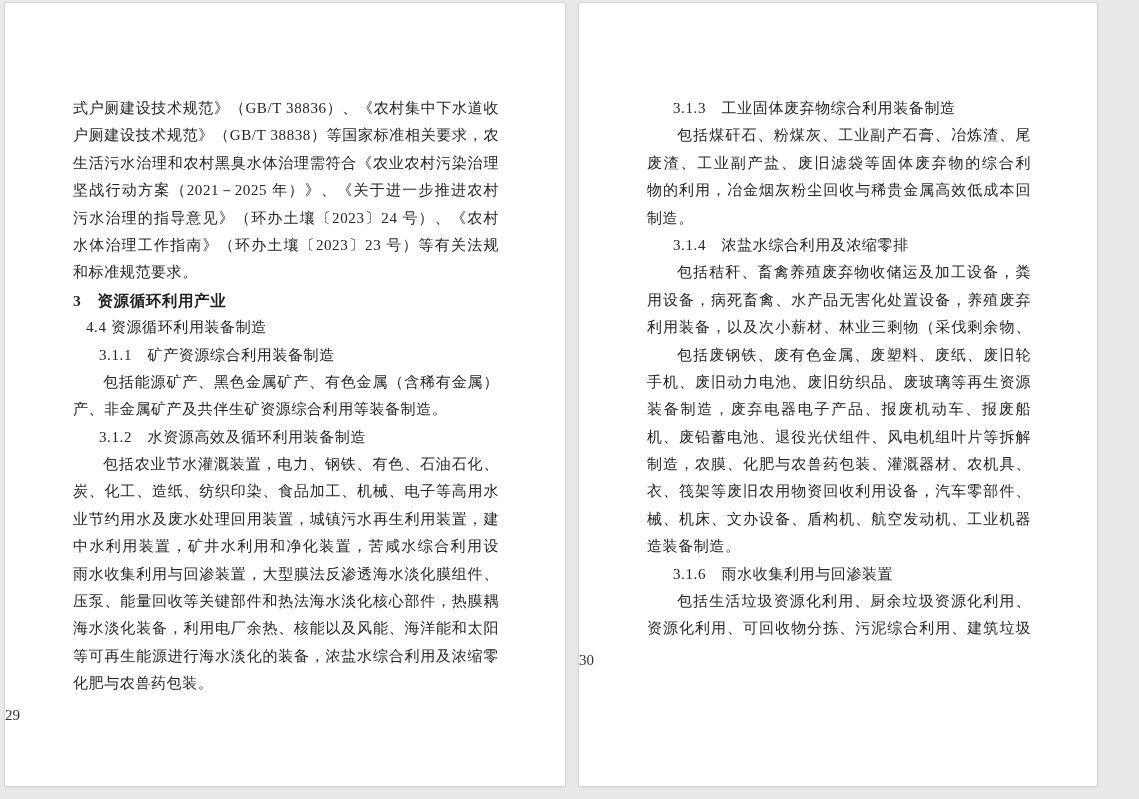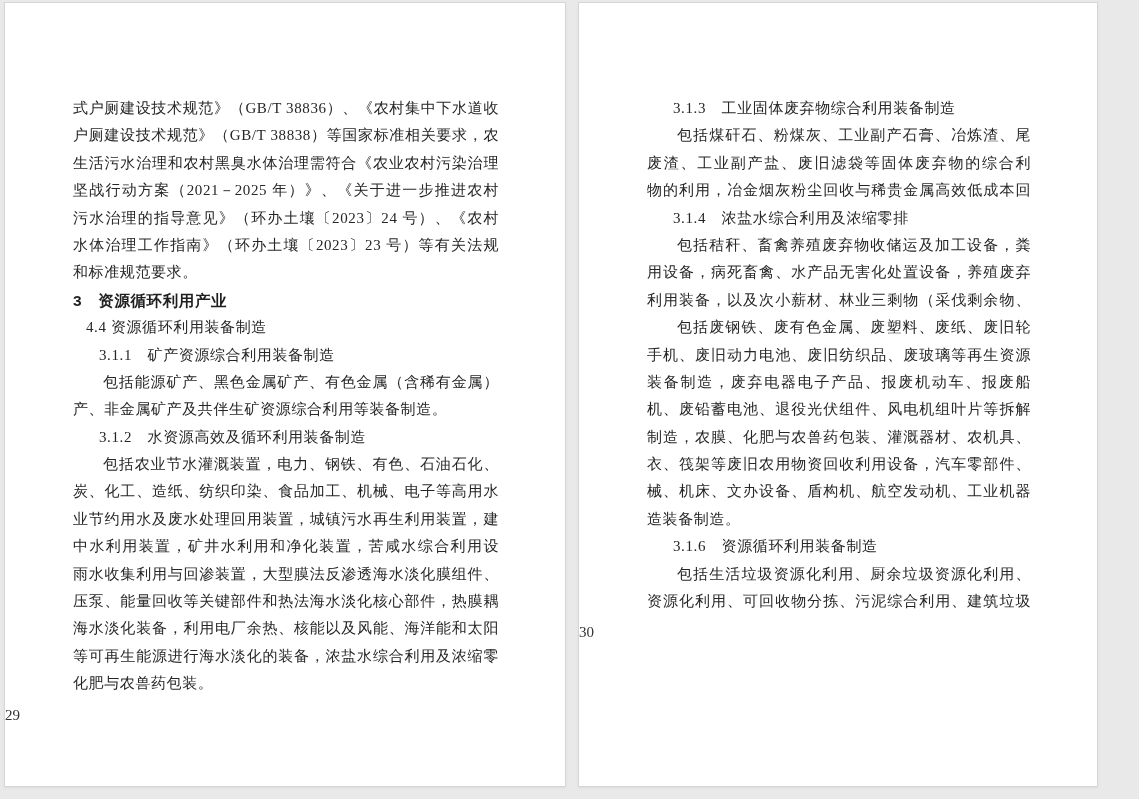--- a/index.html
+++ b/index.html
@@ -37,21 +37,21 @@
     line-height: 27.4px;
     height: 27.4px;
     white-space: normal;
     text-align: justify;
     overflow: hidden;
   }
   .body-full  { text-align-last: justify; }
   .body-first { text-align-last: justify; text-indent: 2em; }
   .body-end   { text-align-last: left; }
   .heading-1 {
-    font-family: Liberation Sans, sans-serif;
+    font-family: Liberation Serif, serif;
     font-weight: bold;
     font-size: 15.5px;
     text-align-last: left;
     color: #1f1f1f;
   }
   .heading-2 {
     padding-left: 13px;
     text-align-last: left;
   }
   .heading-3 {
@@ -98,32 +98,33 @@
       </div>
     <div class="page-number">29</div>
   </div>
 
   <div class="page page-right">
     <div class="page-content">
         <div class="line heading-3">3.1.3　工业固体废弃物综合利用装备制造</div>
         <div class="line body-first">包括煤矸石、粉煤灰、工业副产石膏、冶炼渣、尾矿、化工</div>
         <div class="line body-full">废渣、工业副产盐、废旧滤袋等固体废弃物的综合利用，危险废</div>
         <div class="line body-full">物的利用，冶金烟灰粉尘回收与稀贵金属高效低成本回收等装备</div>
+        <div class="line body-end">制造。</div>
         <div class="line heading-3">3.1.4　浓盐水综合利用及浓缩零排</div>
         <div class="line body-first">包括秸秆、畜禽养殖废弃物收储运及加工设备，粪肥还田施</div>
         <div class="line body-full">用设备，病死畜禽、水产品无害化处置设备，养殖废弃物资源化</div>
         <div class="line body-full">利用装备，以及次小薪材、林业三剩物（采伐剩余物、造材剩余</div>
         <div class="line body-first">包括废钢铁、废有色金属、废塑料、废纸、废旧轮胎、废旧</div>
         <div class="line body-full">手机、废旧动力电池、废旧纺织品、废玻璃等再生资源回收利用</div>
         <div class="line body-full">装备制造，废弃电器电子产品、报废机动车、报废船舶、退役飞</div>
         <div class="line body-full">机、废铅蓄电池、退役光伏组件、风电机组叶片等拆解利用装备</div>
         <div class="line body-full">制造，农膜、化肥与农兽药包装、灌溉器材、农机具、渔网网</div>
         <div class="line body-full">衣、筏架等废旧农用物资回收利用设备，汽车零部件、工程机</div>
         <div class="line body-full">械、机床、文办设备、盾构机、航空发动机、工业机器人等再制</div>
         <div class="line body-end">造装备制造。</div>
-        <div class="line heading-3">3.1.6　资源循环利用装备制造</div>
+        <div class="line heading-3">3.1.6　雨水收集利用与回渗装置</div>
         <div class="line body-first">包括生活垃圾资源化利用、厨余垃圾资源化利用、大件垃圾</div>
         <div class="line body-full">资源化利用、可回收物分拣、污泥综合利用、建筑垃圾综合利</div>
       </div>
     <div class="page-number">30</div>
   </div>
 
 </div>
 
 </body></html>

